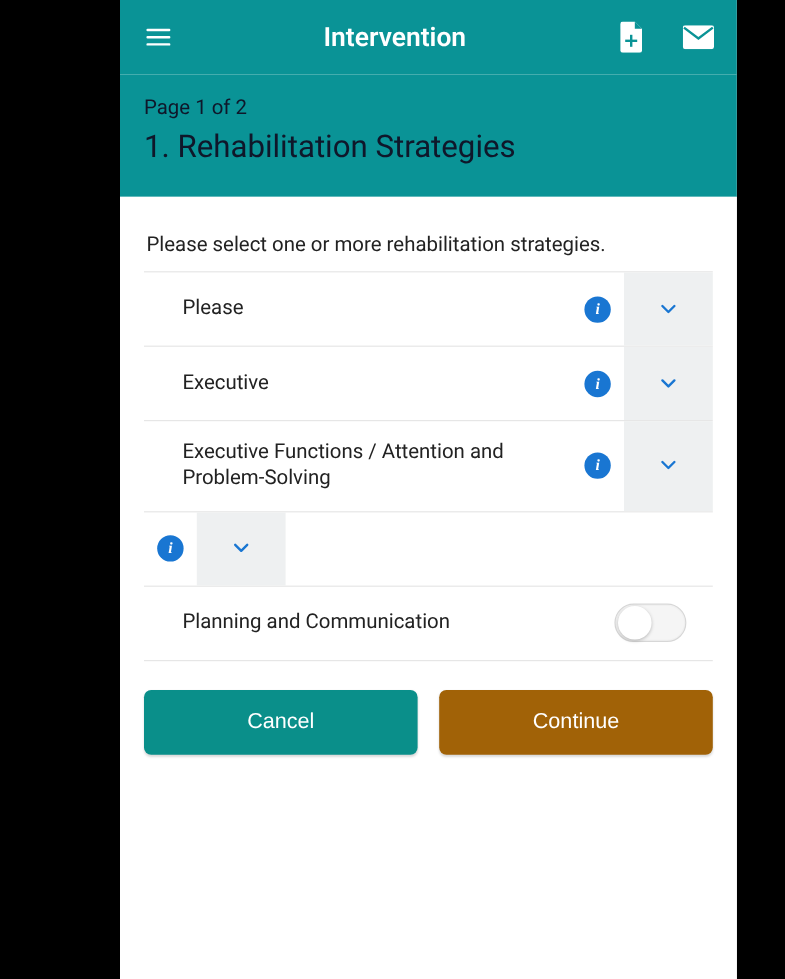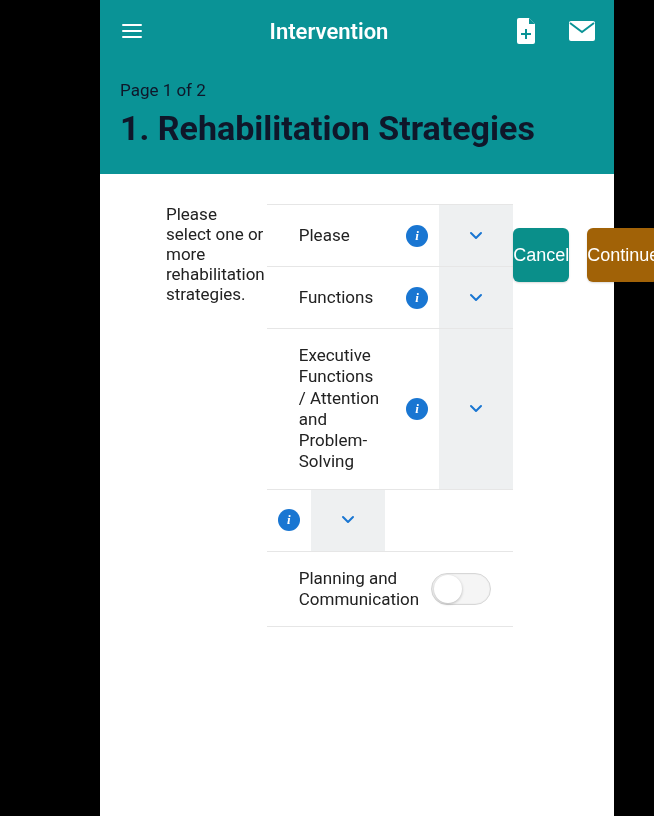--- a/index.html
+++ b/index.html
@@ -53,30 +53,29 @@
     background: #0a9396;
     color: #0f172a;
     padding: 18px 20px 26px 20px;
   }
   .page-indicator {
     font-size: 17px;
     font-weight: 400;
     margin-bottom: 8px;
   }
   .subheader-title {
-    font-size: 34px;
-    font-weight: 700;
+    font-size: 26px;
+    font-weight: 400;
   }
   .content {
     flex: 1;
     background: #fff;
     padding: 30px 20px 18px 20px;
     display: flex;
-    flex-direction: row;
-    margin-left: 44px;
+    flex-direction: column;
   }
   .prompt {
     font-size: 17px;
     color: #222;
     margin-bottom: 12px;
     padding: 0 2px;
   }
   .list {
     border-top: 1px solid #e6e6e6;
   }
@@ -224,21 +223,21 @@
           <div class="info-circle">i</div>
         </div>
         <div class="chevron-col">
           <svg class="chevron-down" viewBox="0 0 14 14">
             <path d="M2 4l5 5 5-5" stroke="#1976d2" stroke-width="2" fill="none" stroke-linecap="round" stroke-linejoin="round"></path>
           </svg>
         </div>
       </div>
 
       <div class="row">
-        <div class="row-label">Functions</div>
+        <div class="row-label">Executive</div>
         <div class="info-col">
           <div class="info-circle">i</div>
         </div>
         <div class="chevron-col">
           <svg class="chevron-down" viewBox="0 0 14 14">
             <path d="M2 4l5 5 5-5" stroke="#1976d2" stroke-width="2" fill="none" stroke-linecap="round" stroke-linejoin="round"></path>
           </svg>
         </div>
       </div>
 

